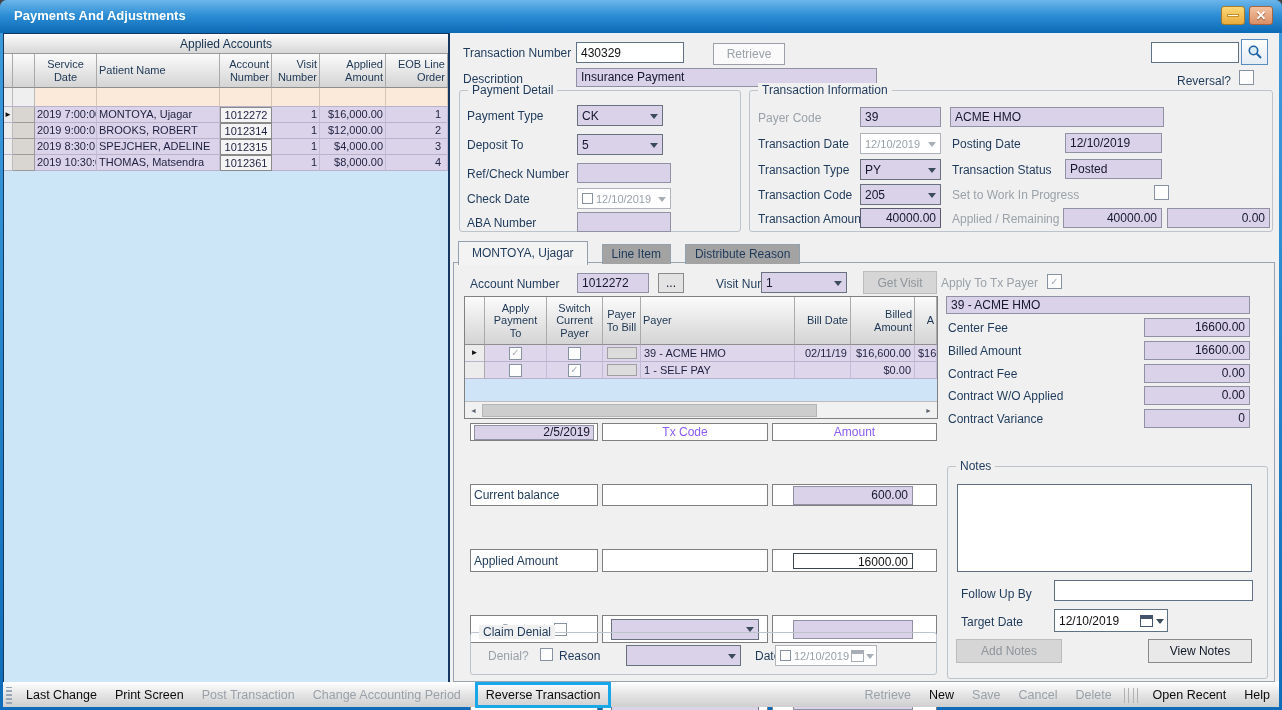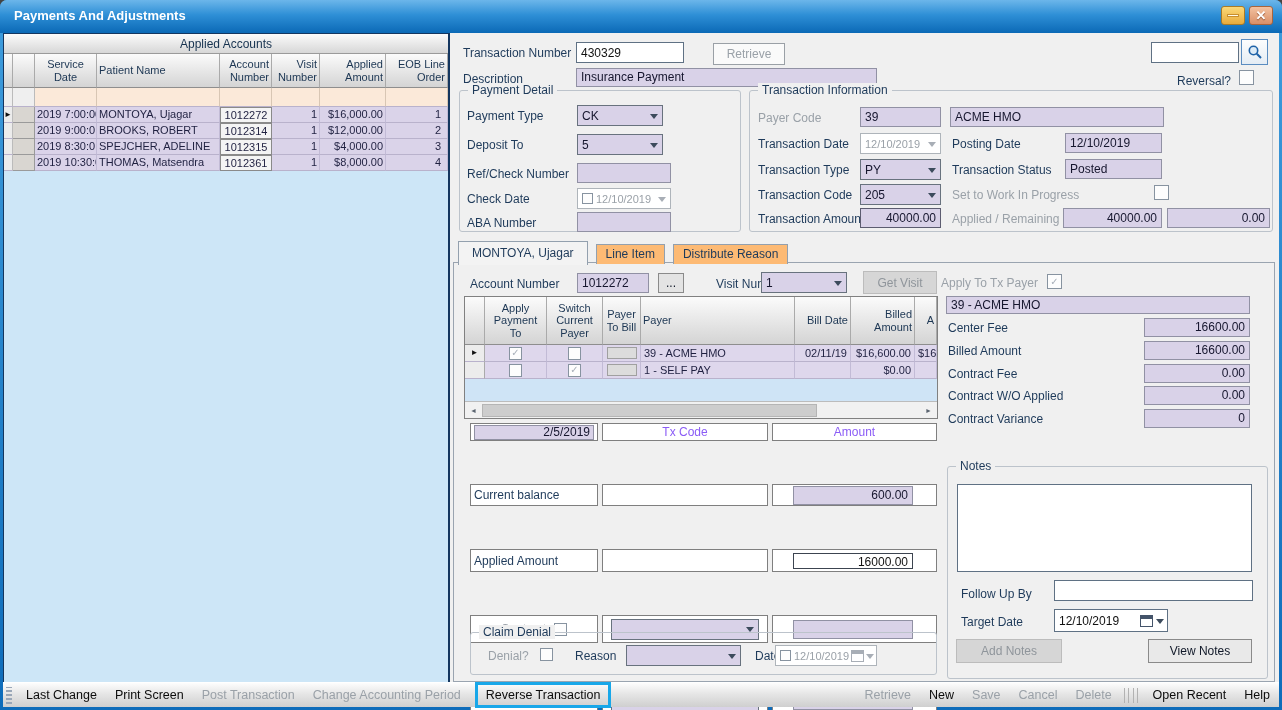--- a/index.html
+++ b/index.html
@@ -64,21 +64,21 @@
   .gb-title { position:absolute; top:-8px; left:8px; background:#f0f0f0; padding:0 4px; font-size:12px; color:#1e3a5a; }
   .cal { width:13px; height:12px; border:1px solid #44546a; background:linear-gradient(#44546a 0 3px,#fff 3px); }
   .cal.off { border-color:#a8aeb6; background:linear-gradient(#a8aeb6 0 3px,#fff 3px); }
   .darr { border:4px solid transparent; border-top:5px solid #3c4b5c; margin-top:5px; }
   .darr.off { border-top-color:#a8aeb6; }
 
   
   .tabs { position:absolute; left:8px; top:207px; display:flex; align-items:flex-end; z-index:2; }
   .tab { border:1px solid #93a0ae; border-bottom:none; color:#1e3a5a; }
   .tab.active { background:#f3f3f3; padding:4px 13px 5px; font-size:12px; position:relative; top:1px; }
-  .tab.idle { background:#fdba74; padding:2px 9px 3px; margin-left:8px; }
+  .tab.idle { background:#a3a3a3; padding:2px 9px 3px; margin-left:14px; }
   .tabpanel { position:absolute; left:3px; top:229px; width:822px; height:420px; background:#f0f0f0;
               border:1px solid #9aa4b0; }
 
   
   .pg { position:absolute; left:10px; top:33px; width:474px; border:1px solid #808080; background:#fff; }
   .pg-hrow { display:grid; grid-template-columns:20px 62px 56px 38px 154px 56px 64px 22px; }
   .pg-h { background:linear-gradient(#fbfbfb,#d4d4d4); border-right:1px solid #aaa; border-bottom:1px solid #8e8e8e;
           height:48px; font-size:11px; color:#1c3653; display:flex; align-items:center; justify-content:center;
           text-align:center; line-height:1.15; padding:0 2px; overflow:hidden; }
   .pg-h.la { justify-content:flex-start; text-align:left; }
@@ -433,21 +433,21 @@
           <div class="bt-cell" style="height:29px;">
             <div class="box bt-amt"></div>
           </div>
         </div>
       </div>
 
       <div class="groupbox" style="left:16px;top:369px;width:467px;height:43px;">
         <span class="gb-title">Claim Denial</span>
         <span class="abs lbl dis" style="left:17px;top:16px;">Denial?</span>
         <div class="abs chk" style="left:69px;top:15px;"></div>
-        <span class="abs lbl" style="left:104px;top:16px;">Reason</span>
+        <span class="abs lbl" style="left:88px;top:16px;">Reason</span>
         <div class="abs combo" style="left:155px;top:12px;width:115px;">
           <span class="arr"></span>
         </div>
         <span class="abs lbl" style="left:284px;top:16px;">Date</span>
         <div class="abs combo off" style="left:304px;top:12px;width:102px;">
           <span class="chk" style="width:11px;height:11px;margin-right:3px;"></span>
           <span style="font-size:11px;">12/10/2019</span>
           <span style="margin-left:auto;display:flex;align-items:center;gap:2px;padding-right:2px;">
             <span class="cal off"></span>
             <span class="darr off"></span>

